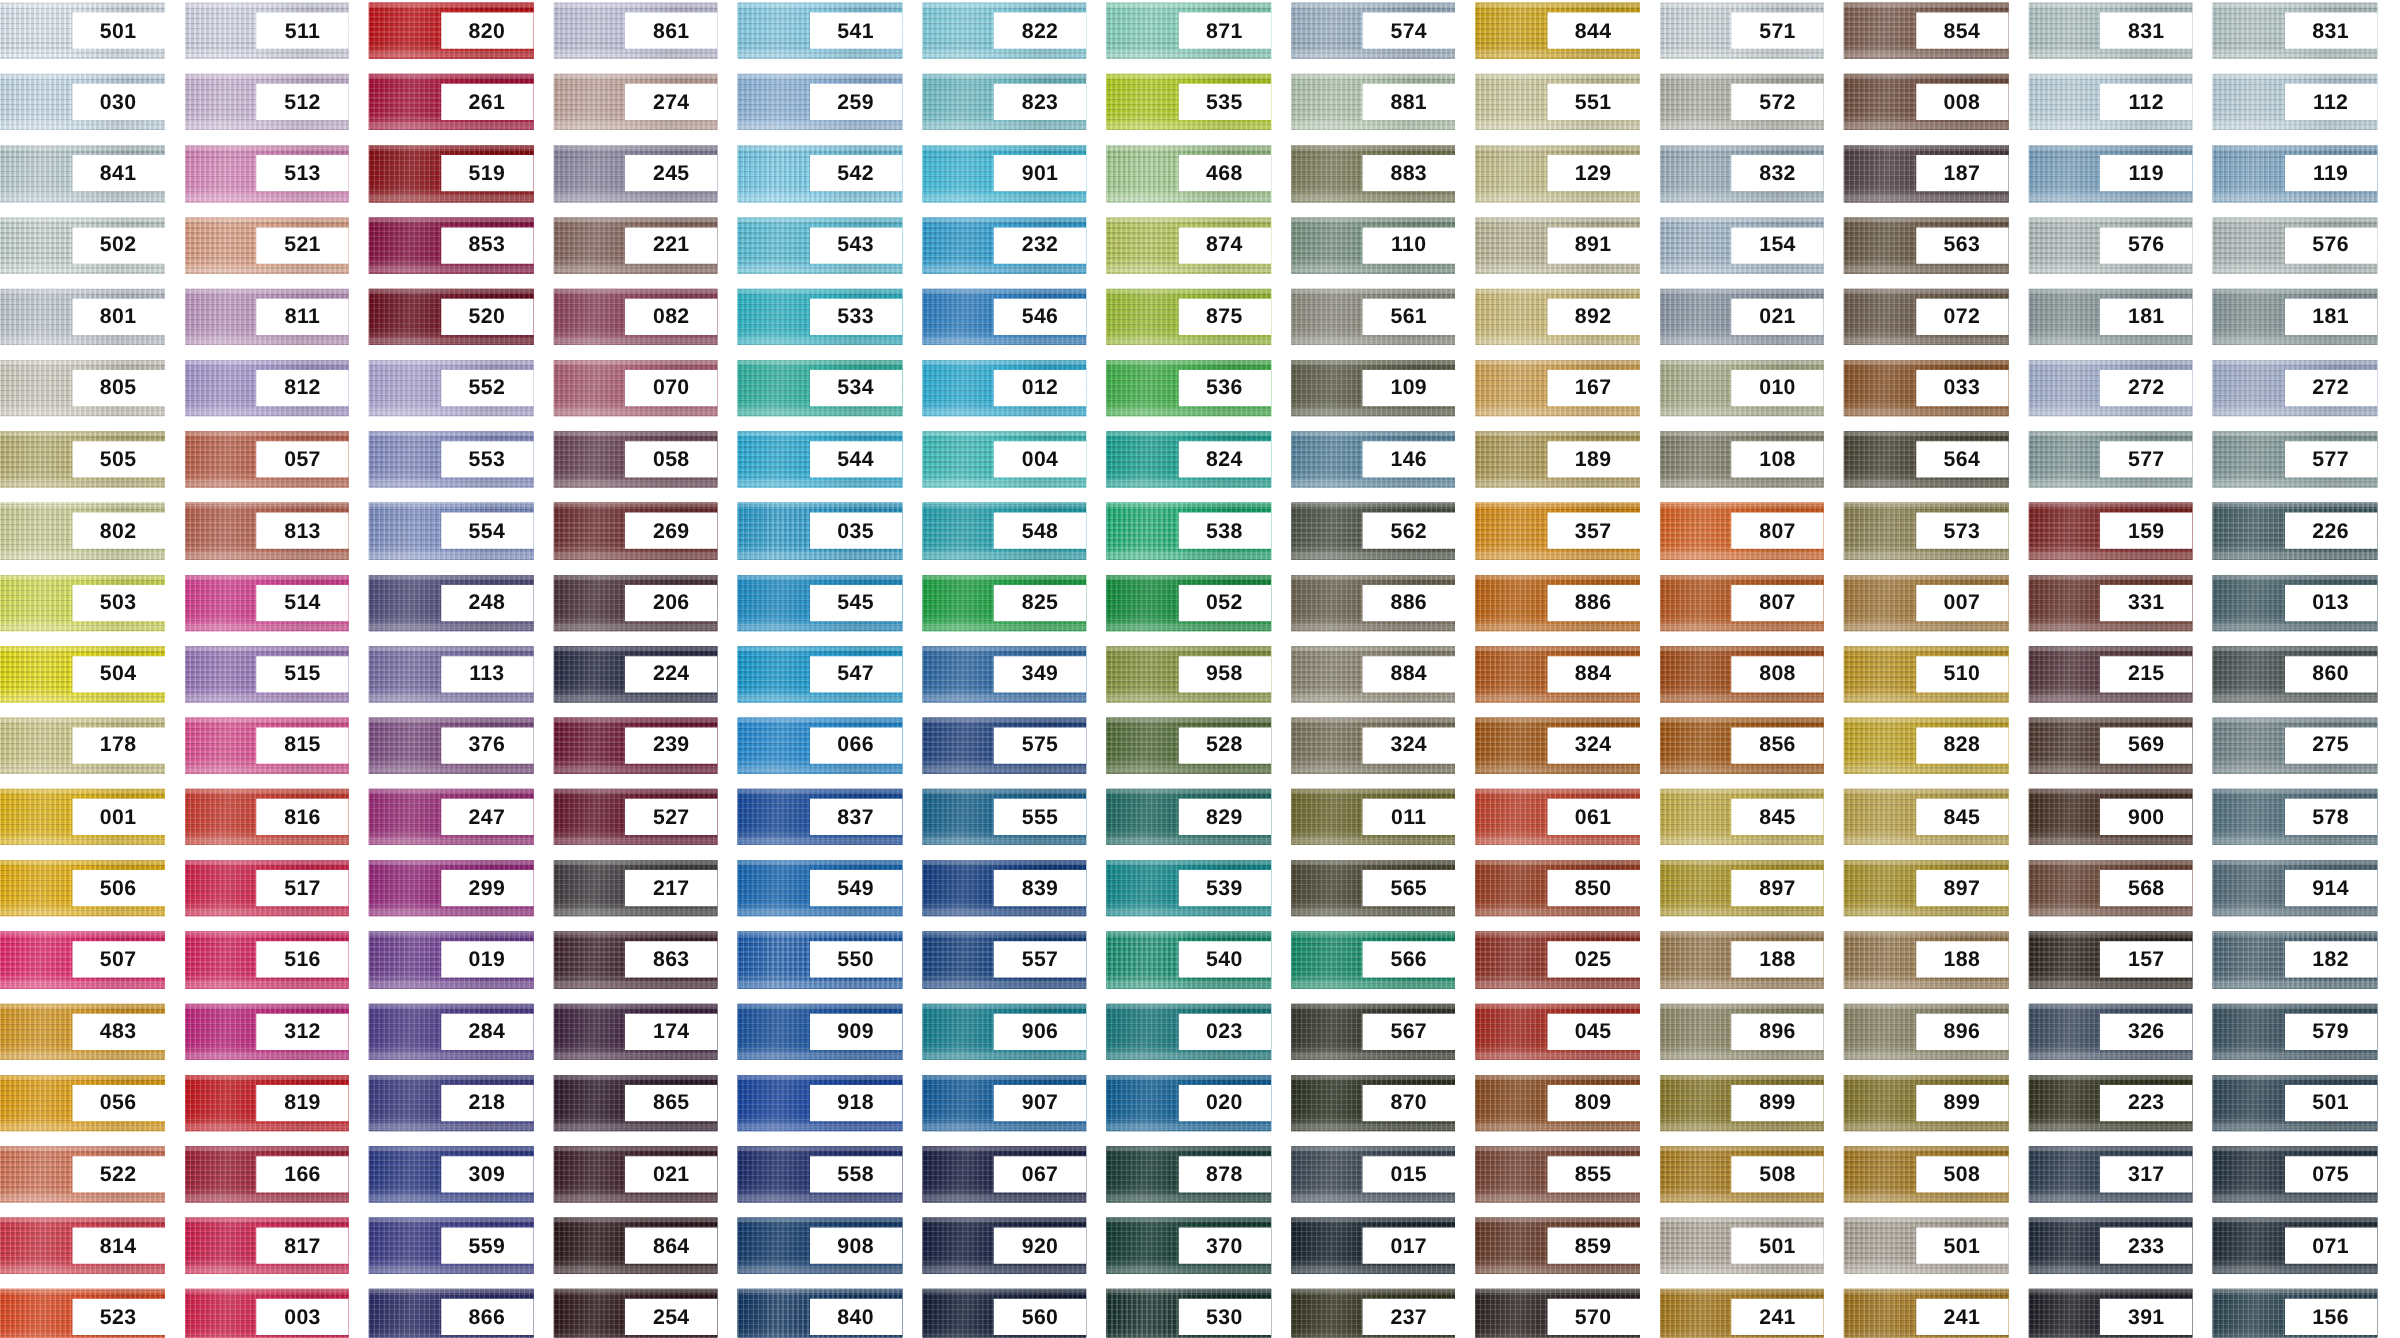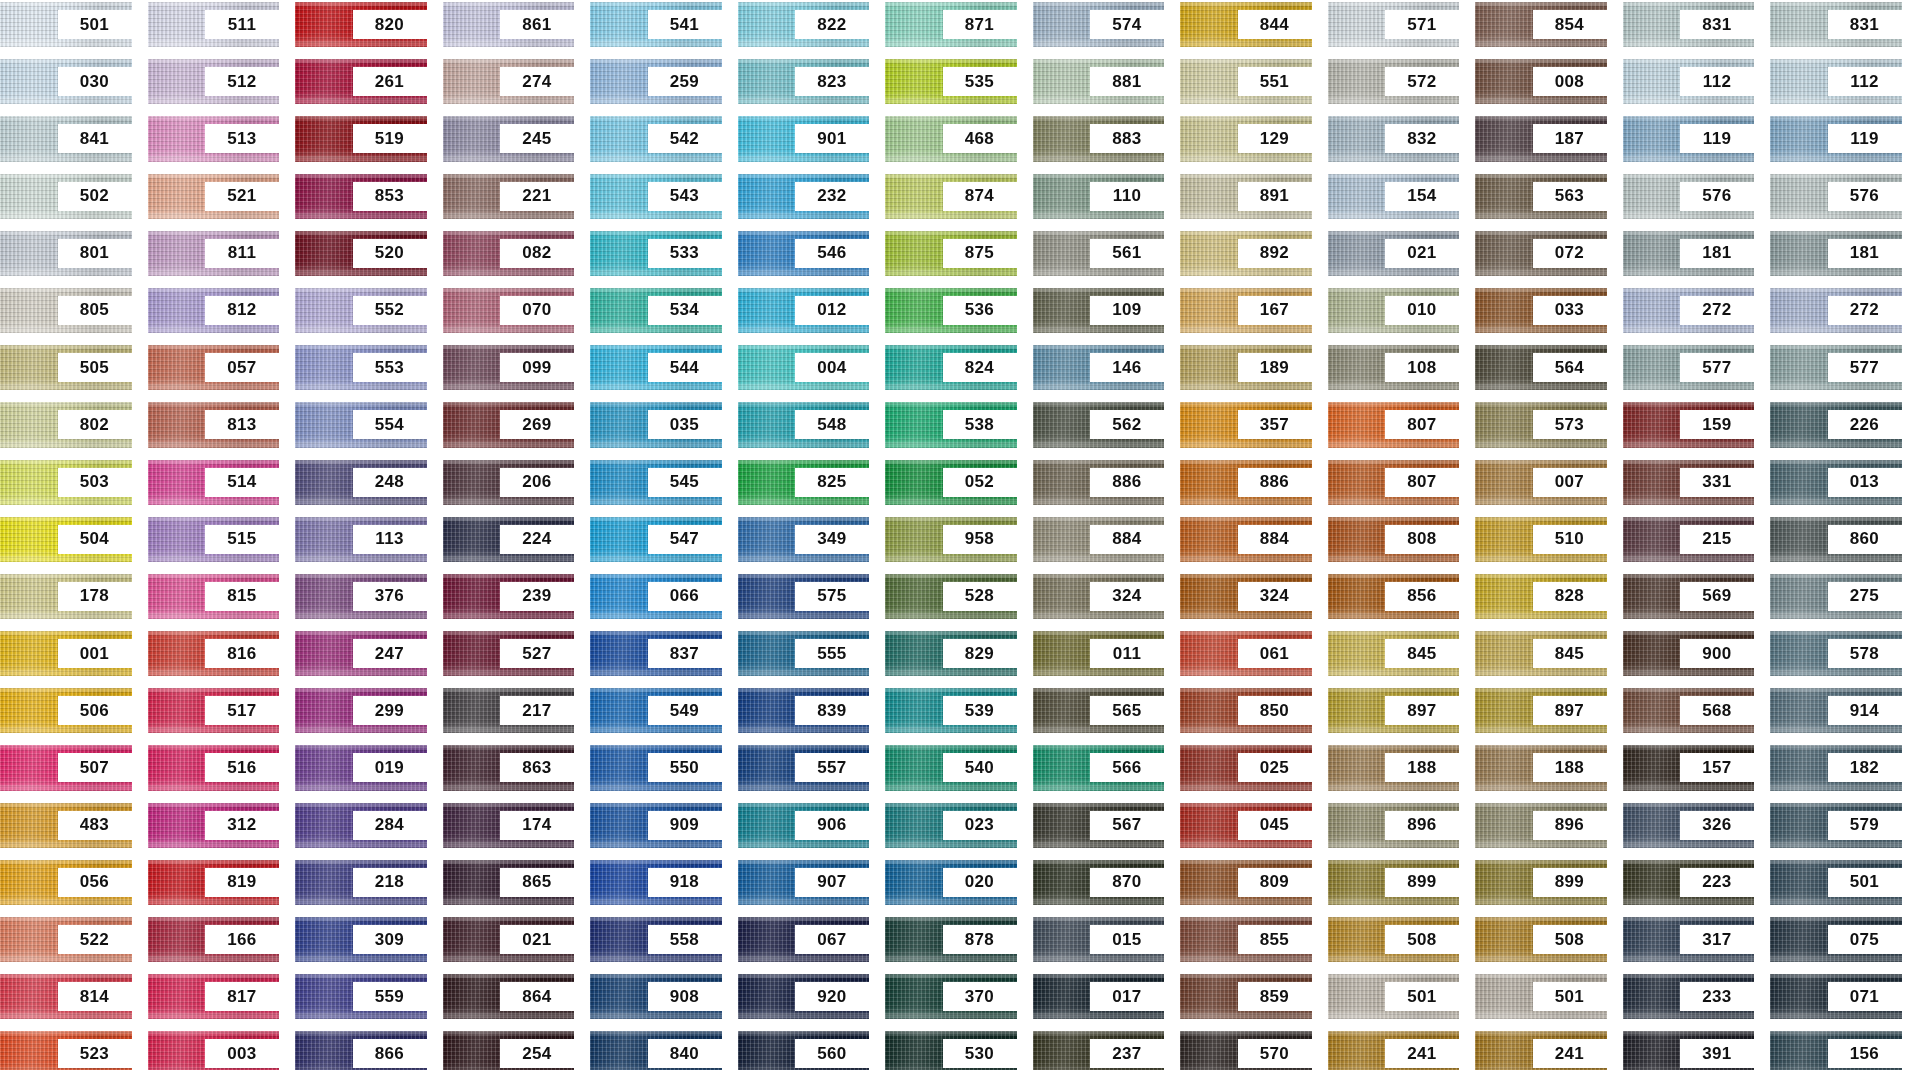--- a/index.html
+++ b/index.html
@@ -395,21 +395,21 @@
     <div class="swatch" style="--c: #c3664f;">
       <div class="weave"></div>
       <div class="label">057</div>
     </div>
     <div class="swatch" style="--c: #8a93ca;">
       <div class="weave"></div>
       <div class="label">553</div>
     </div>
     <div class="swatch" style="--c: #6a4455;">
       <div class="weave"></div>
-      <div class="label">099</div>
+      <div class="label">058</div>
     </div>
     <div class="swatch" style="--c: #2cb2dc;">
       <div class="weave"></div>
       <div class="label">544</div>
     </div>
     <div class="swatch" style="--c: #3fc4c2;">
       <div class="weave"></div>
       <div class="label">004</div>
     </div>
     <div class="swatch" style="--c: #19a898;">

